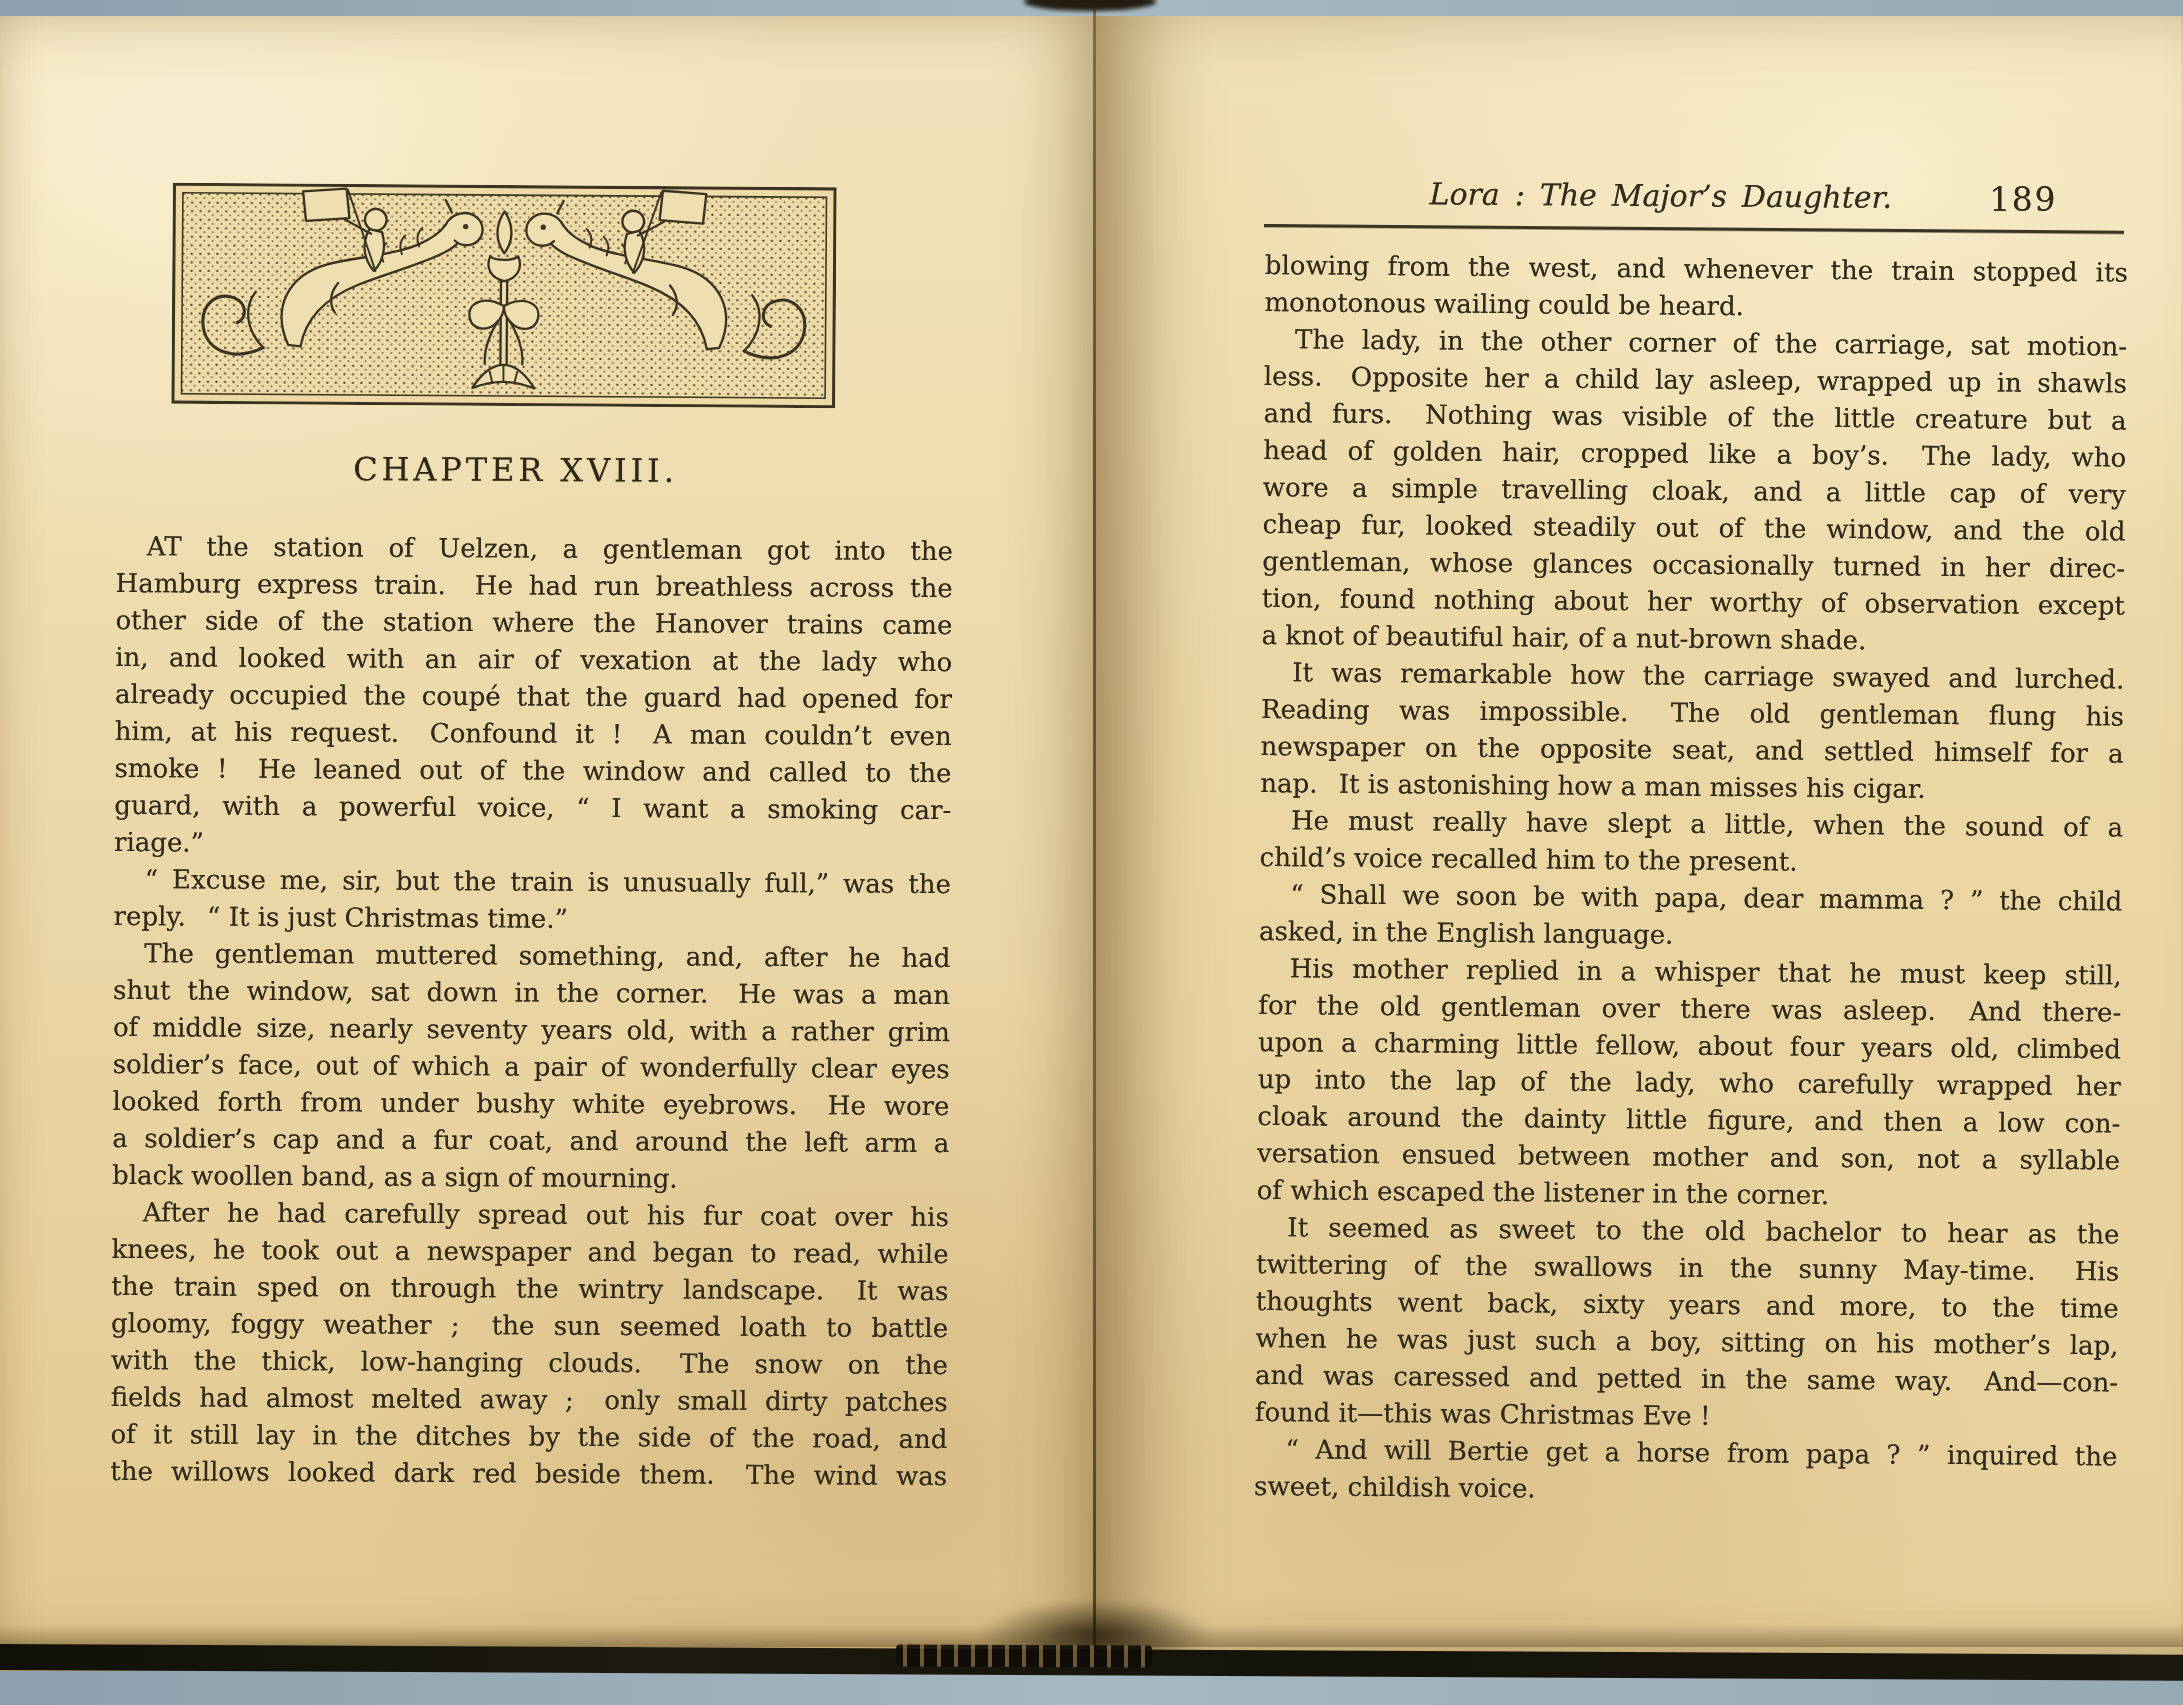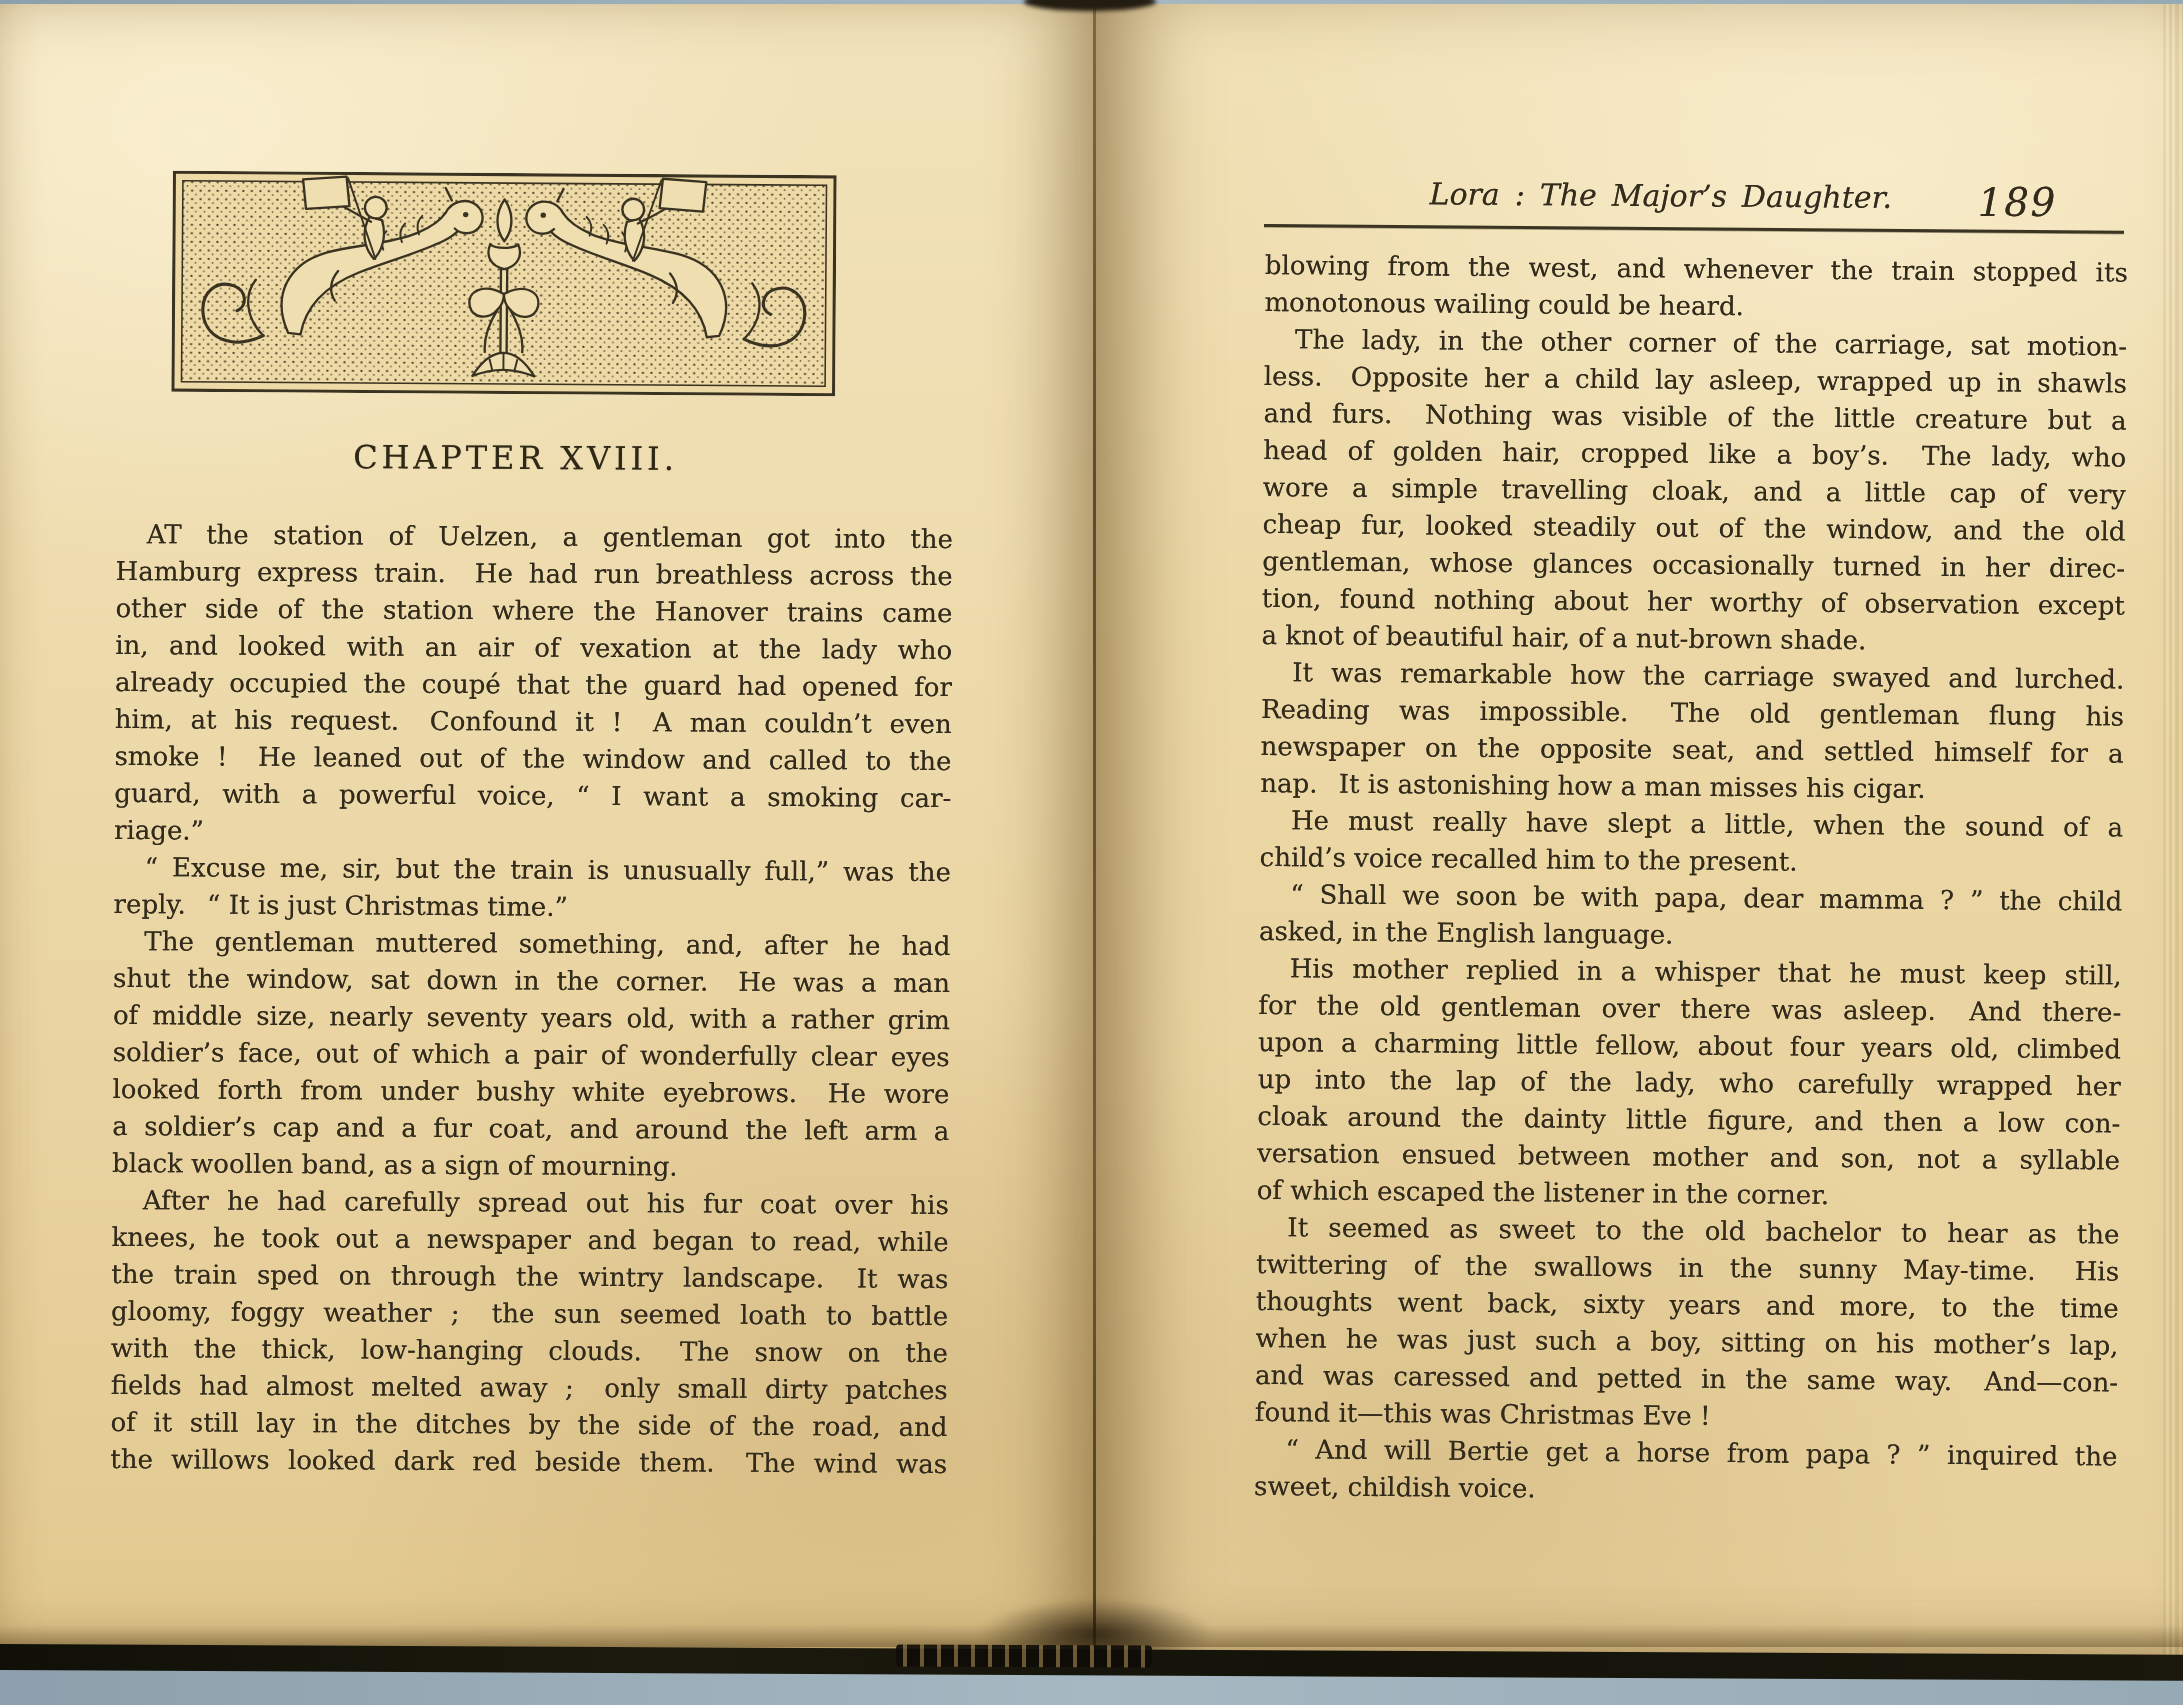--- a/index.html
+++ b/index.html
@@ -4,21 +4,21 @@
 <style>
   html,body { margin:0; padding:0; }
   body { background:#7e929e; }
   .scan {
     position:relative; width:2183px; height:1706px; overflow:hidden;
     background: linear-gradient(90deg,#8ba0ac 0%, #a6b8c2 50%, #96aab5 100%);
     font-family:"DejaVu Serif","Liberation Serif",serif;
     color:#332b1c;
   }
   
-  .page { position:absolute; top:4px; height:1655px; }
+  .page { position:absolute; top:16px; height:1655px;padding-left:18px; }
   .page-left {
     left:0; width:1096px;
     background:
       radial-gradient(1009px 699px at 18% 8%, rgba(255,248,224,.55), transparent 62%),
       radial-gradient(776px 621px at 80% 85%, rgba(150,110,50,.16), transparent 72%),
       linear-gradient(180deg,#f2e3bb 0%, #eedcae 35%, #e7d09c 75%, #e1c88e 100%);
     box-shadow: inset -54px 0 70px -18.6px rgba(105,75,30,.45),
                 inset 23px 0 47px -23px rgba(140,100,45,.18),
                 inset 0 -39px 54px -22px rgba(120,88,38,.35);
   }
@@ -86,22 +86,22 @@
   }
   
   .running-head {
     position:absolute; left:1265px; top:175px; width:792px;
     text-align:center; font-style:italic; font-size:30px; word-spacing:5.4px;
     color:#332c1d; text-shadow:0 0 0.6px rgba(50,43,28,.7);
     transform: rotate(0.45deg); transform-origin:left top;
   }
   .folio {
     position:absolute; left:1964px; top:180px; width:93px;
-    text-align:right; font-size:39px; letter-spacing:1.6px;
-    color:#332c1d; text-shadow:0 0 0.6px rgba(50,43,28,.7);font-style:italic;
+    text-align:right; font-size:33px; letter-spacing:1.6px;
+    color:#332c1d; text-shadow:0 0 0.6px rgba(50,43,28,.7);
   }
   .head-rule {
     position:absolute; left:1264px; top:224px; width:860px; height:3.1px;
     background:#3a3422; transform: rotate(0.45deg); transform-origin:left center;
     box-shadow:0 0.8px 0 rgba(58,52,34,.4);
   }
   .text-right {
     position:absolute; left:1265px; top:247px; width:863px;
     transform: rotate(0.5deg); transform-origin:left top;
   }

